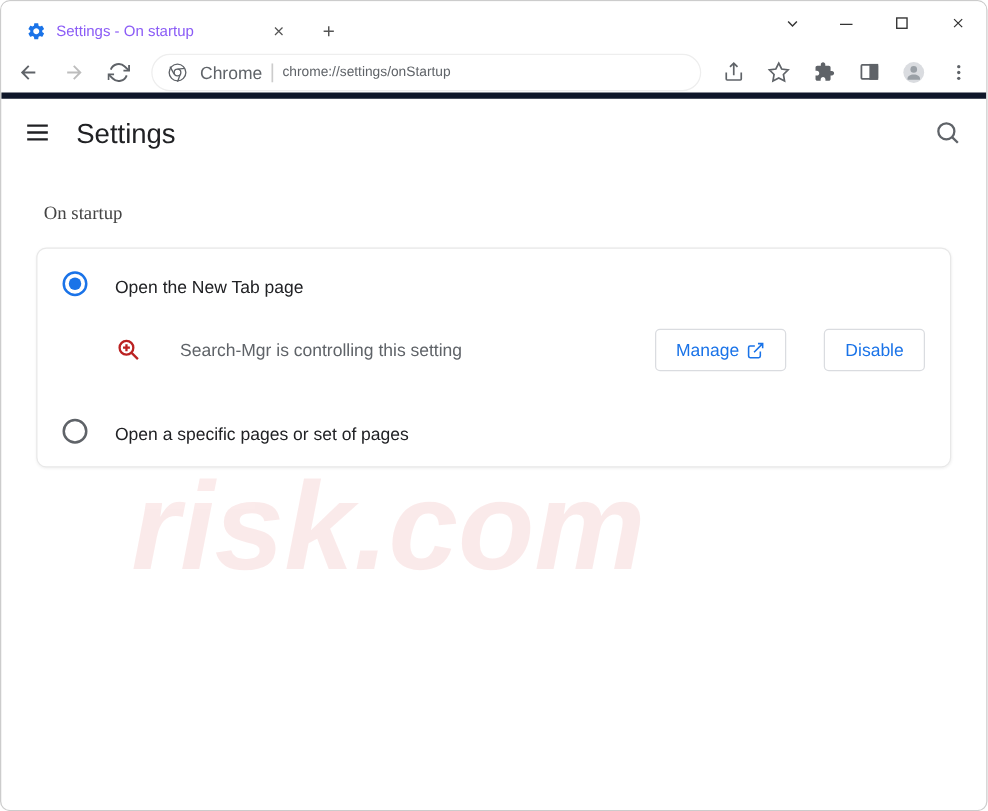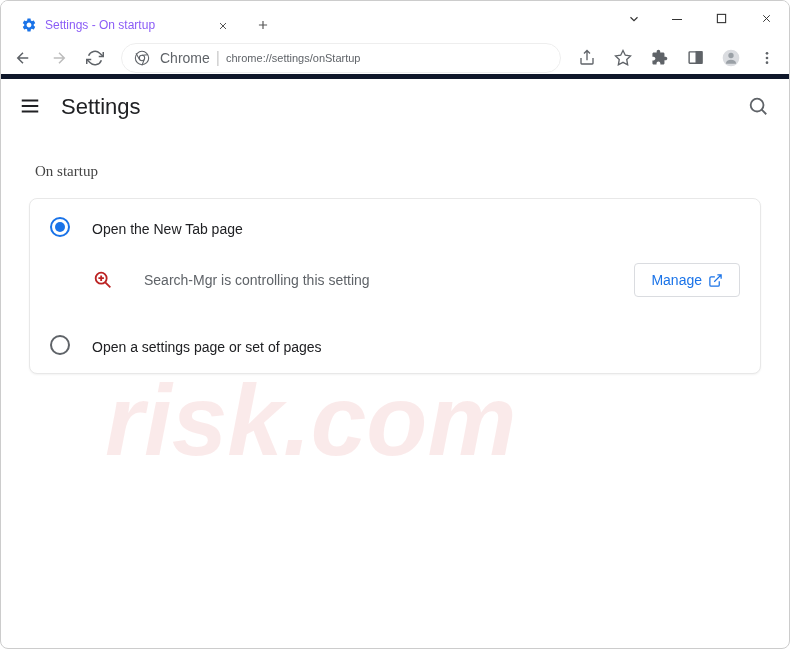--- a/index.html
+++ b/index.html
@@ -205,19 +205,22 @@
             <path d="M10 7v6M7 10h6"></path>
           </svg>
       </span>
       <div class="notice-text">Search-Mgr is controlling this setting</div>
       <button class="btn-outline">
         <span>Manage</span>
         <svg width="15" height="15" viewBox="0 0 24 24" fill="none" stroke="#1a73e8" stroke-width="2">
             <path d="M15 3h6v6M10 14L21 3M18 13v6a2 2 0 01-2 2H5a2 2 0 01-2-2V8a2 2 0 012-2h6"></path>
           </svg>
       </button>
+      <button class="btn-outline">
+        <span>Disable</span>
+      </button>
     </div>
     <div class="radio-row">
       <div class="radio"></div>
-      <div class="radio-label">Open a settings page or set of pages</div>
+      <div class="radio-label">Open a specific pages or set of pages</div>
     </div>
   </div>
 </div>
 
 </body></html>

